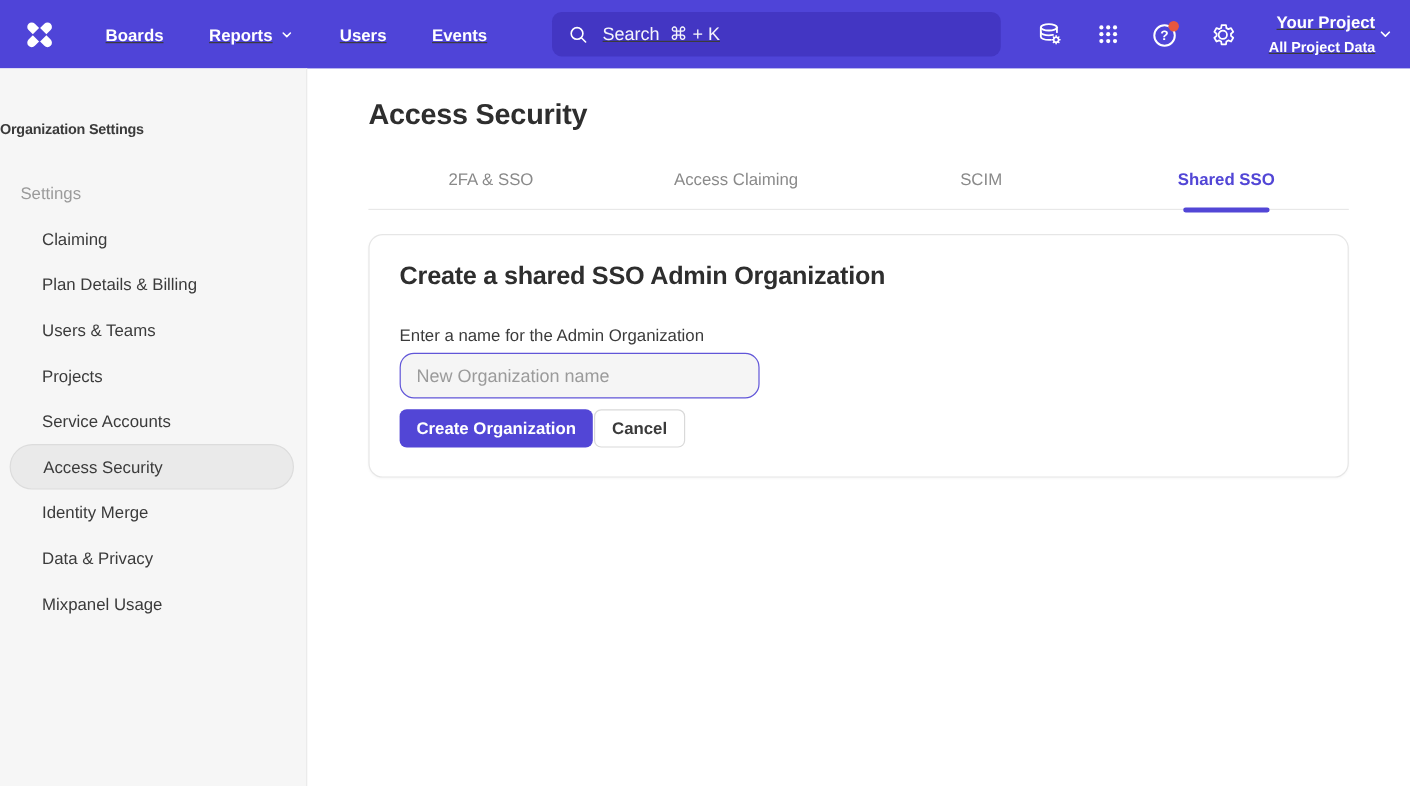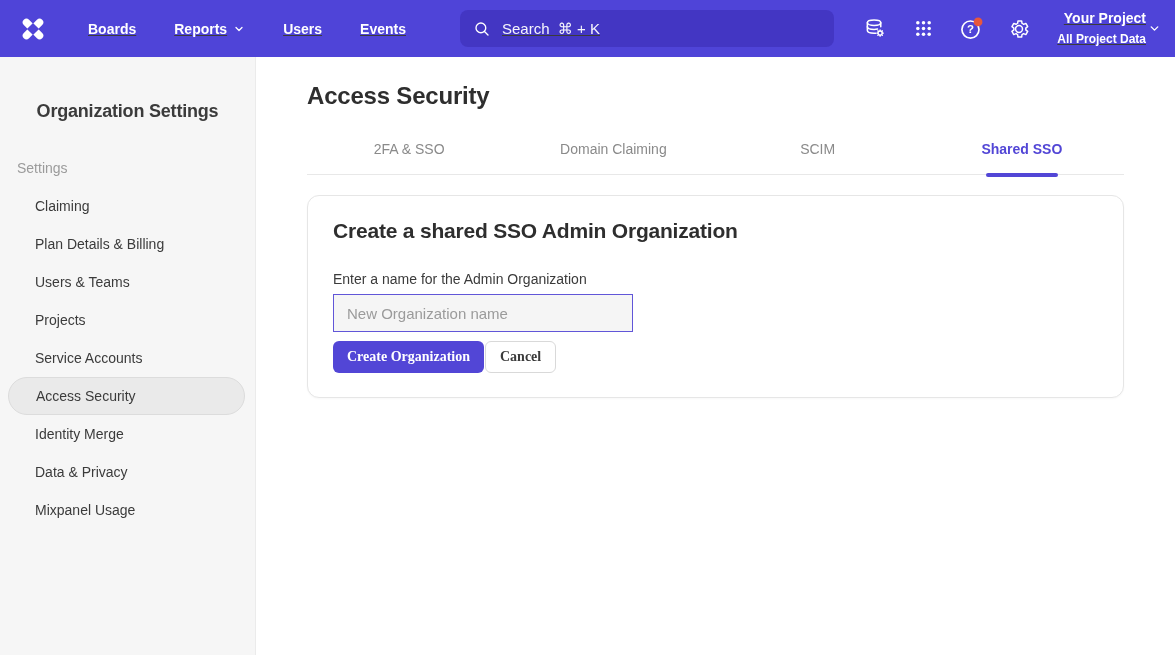--- a/index.html
+++ b/index.html
@@ -43,22 +43,22 @@
   .project-title { font-size: 14px; font-weight: 700; }
   .project-sub { font-size: 12px; font-weight: 700; margin-top: 5px; }
 
   
   .body-row { display: flex; height: 598px; }
   .sidebar {
     width: 256px; flex: 0 0 256px; background: #F6F6F6;
     border-right: 1px solid #EBEBEB;
   }
   .sidebar-title {
-    font-size: 18px; font-weight: 700; color: #3B3B3B;
-    text-align: center; margin-top: 44px; letter-spacing: -0.2px;
+    font-size: 12px; font-weight: 700; color: #3B3B3B;
+    margin-top: 44px; letter-spacing: -0.2px;
   }
   .section-label { font-size: 14px; color: #9B9B9B; margin: 38px 0 0 17px; }
   .side-items { margin-top: 11px; }
   .side-item {
     height: 38px; display: flex; align-items: center; padding-left: 35px;
     font-size: 14px; color: #3B3B3B; cursor: pointer;
   }
   .side-item.active {
     background: #EAEAEA; border: 1px solid #DCDCDC; border-radius: 19px;
     margin: 0 10px 0 8px; padding-left: 27px;
@@ -80,26 +80,26 @@
 
   .card {
     margin-top: 20px; background: #fff; border: 1px solid #E6E6E6;
     border-radius: 12px; padding: 23px 25px 24px;
     box-shadow: 0 1px 2px rgba(0,0,0,0.03);
   }
   .card-title { font-size: 21px; font-weight: 700; color: #2E2E2E; margin: 0; letter-spacing: -0.2px; }
   .field-label { font-size: 14px; color: #3B3B3B; margin-top: 28px; }
   .org-input {
     display: block; margin-top: 7px; width: 300px; height: 38px;
-    border: 1.5px solid #6156D8; border-radius: 0; background: #F5F5F5;
+    border: 1.5px solid #6156D8; border-radius: 12px; background: #F5F5F5;
     padding: 0 13px; font-size: 15px; color: #3B3B3B; outline: none; font-family: inherit;
   }
   .org-input::placeholder { color: #9B9B9B; }
   .btn-row { margin-top: 9px; display: flex; gap: 1px; }
-  .btn { height: 32px; padding: 0 14px; border-radius: 6px; font-size: 14px; font-family: Liberation Serif, serif; cursor: pointer; text-align: right; }
+  .btn { height: 32px; padding: 0 14px; border-radius: 6px; font-size: 14px; font-family: Liberation Sans, sans-serif; cursor: pointer; text-align: right; }
   .btn-primary { background: #5246D6; color: #fff; border: none; font-weight: 700; }
   .btn-secondary { background: #fff; color: #3B3B3B; border: 1px solid #D9D9D9; font-weight: 600; }
 
   svg { display: block; }
 </style>
 </head>
 <body>
 
 <header class="navbar">
   <div class="logo">
@@ -198,21 +198,21 @@
       <div class="side-item">Data &amp; Privacy</div>
       <div class="side-item">Mixpanel Usage</div>
     </div>
   </aside>
 
   <main class="content">
     <h1 class="page-title">Access Security</h1>
 
     <div class="tabs">
       <div class="tab">2FA &amp; SSO</div>
-      <div class="tab">Domain Claiming</div>
+      <div class="tab">Access Claiming</div>
       <div class="tab">SCIM</div>
       <div class="tab active">Shared SSO</div>
     </div>
 
     <section class="card">
       <h2 class="card-title">Create a shared SSO Admin Organization</h2>
       <div class="field-label">Enter a name for the Admin Organization</div>
       <input class="org-input" placeholder="New Organization name" style="">
       <div class="btn-row">
         <button class="btn btn-primary">Create Organization</button>

